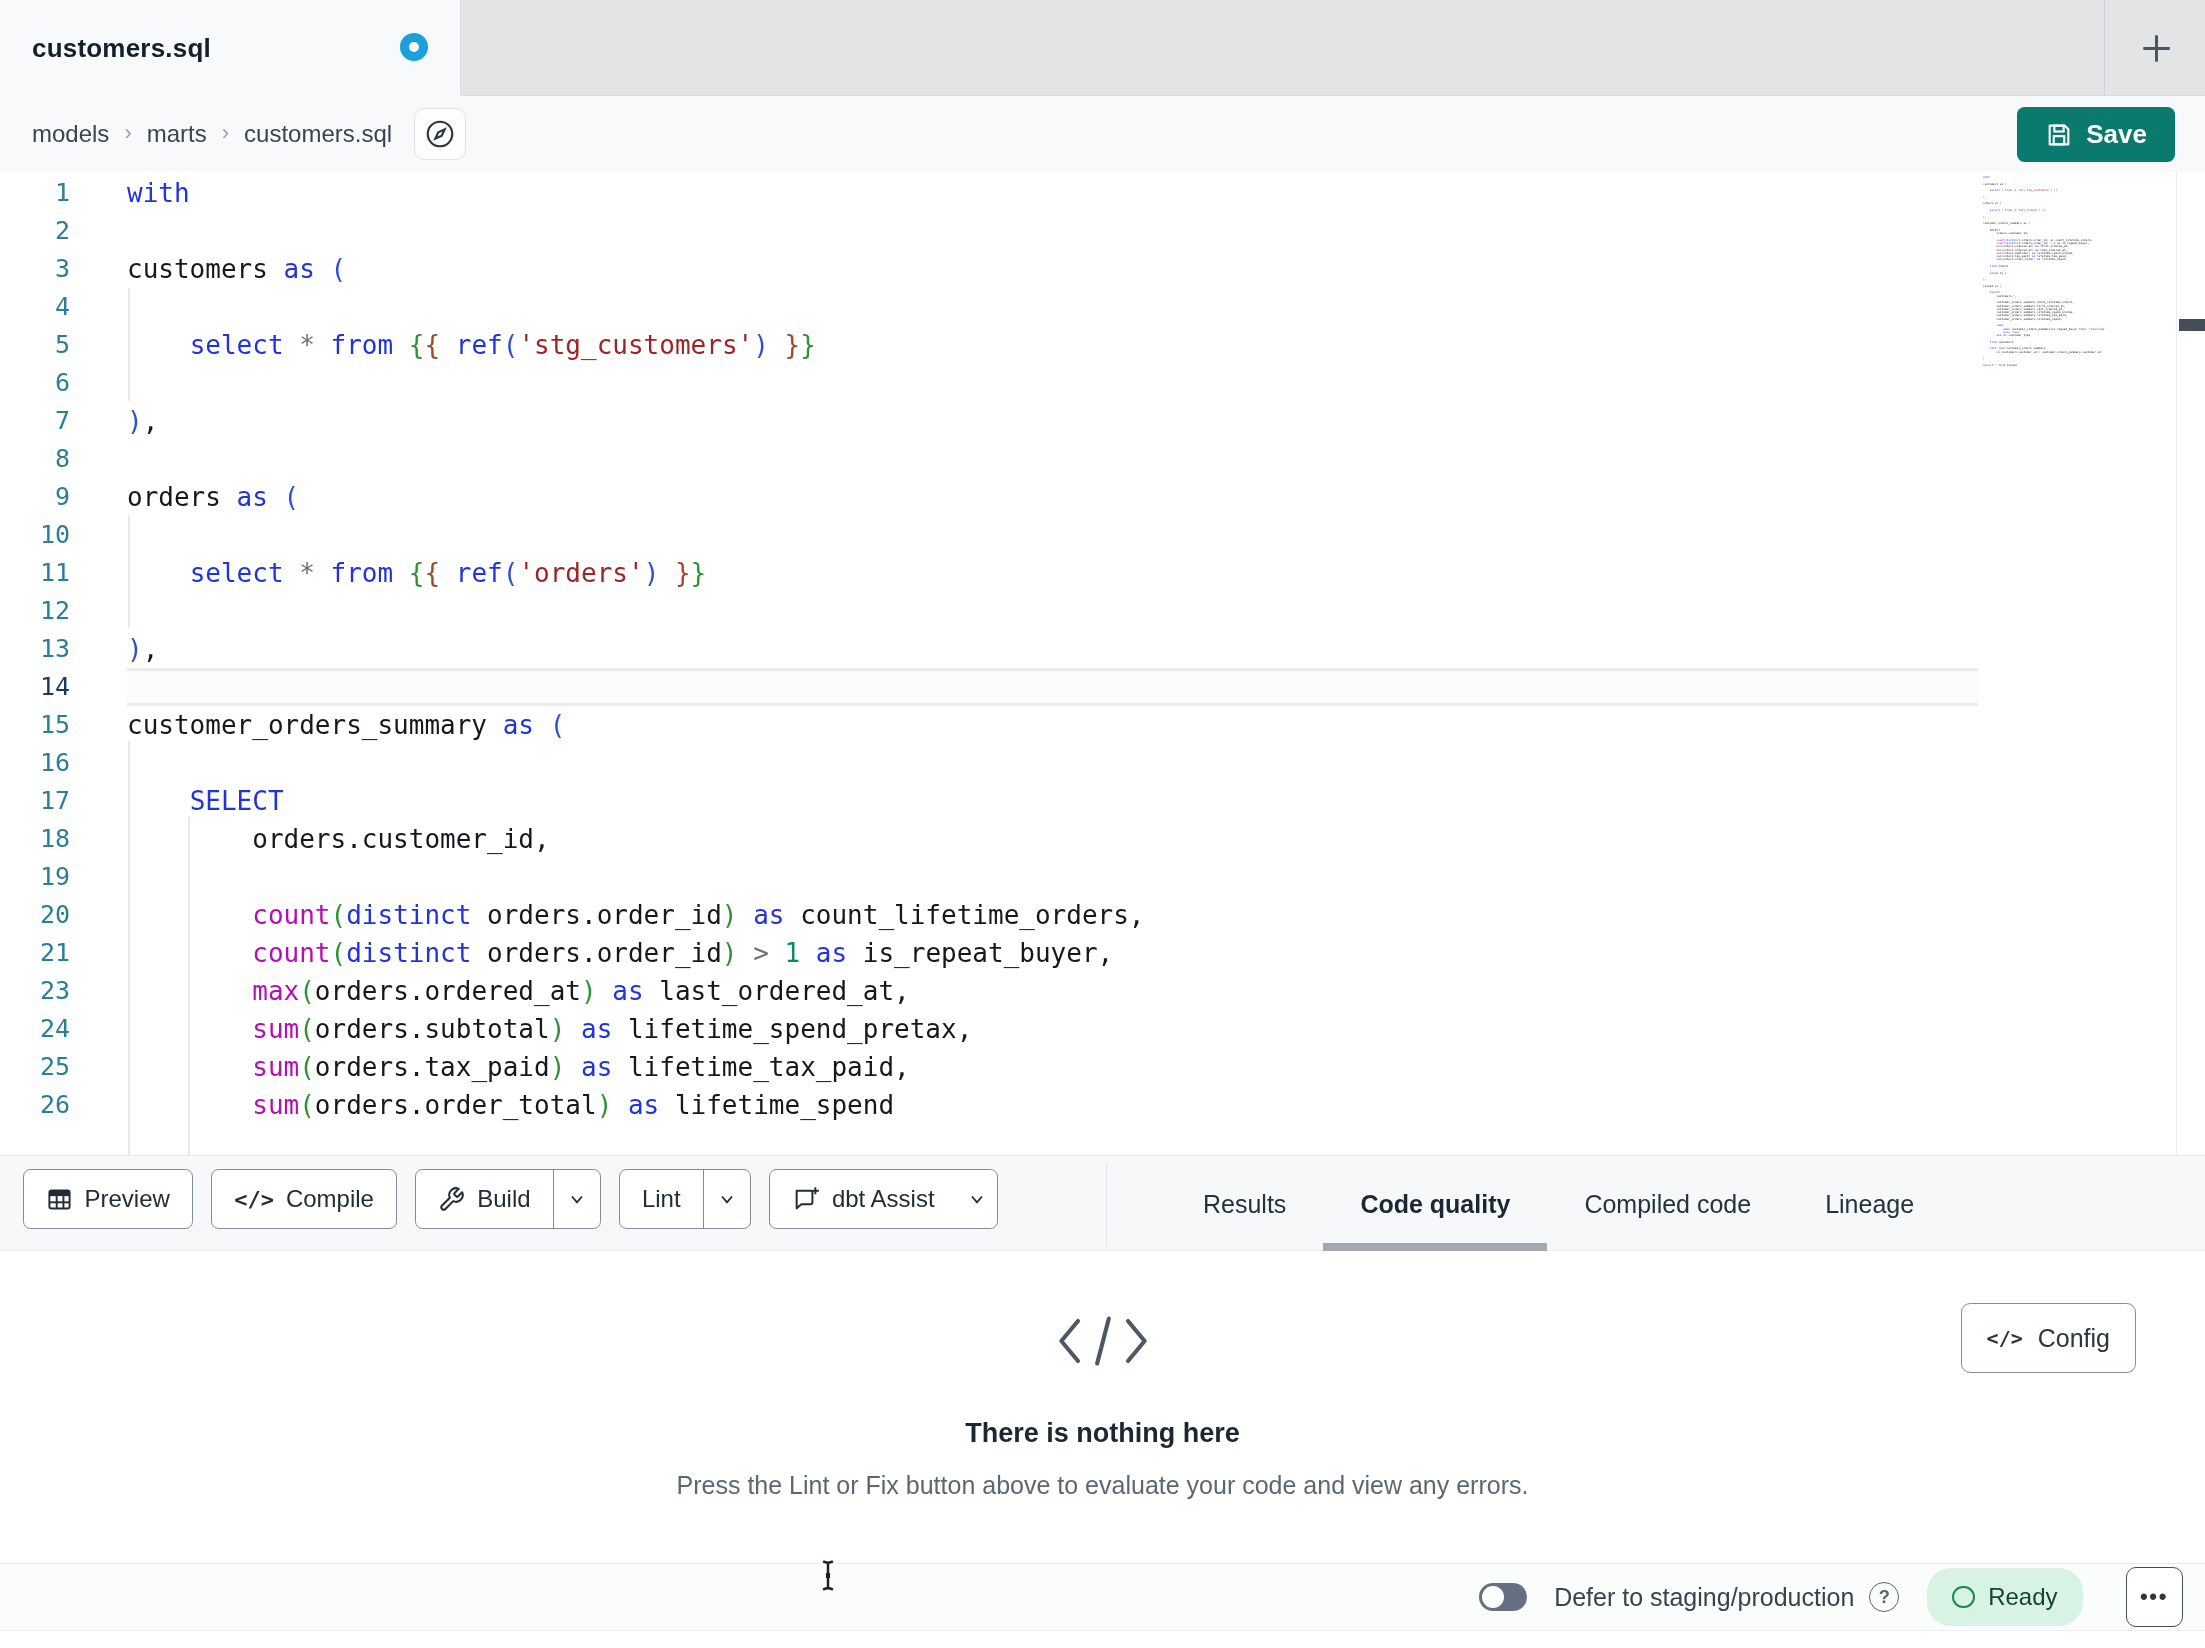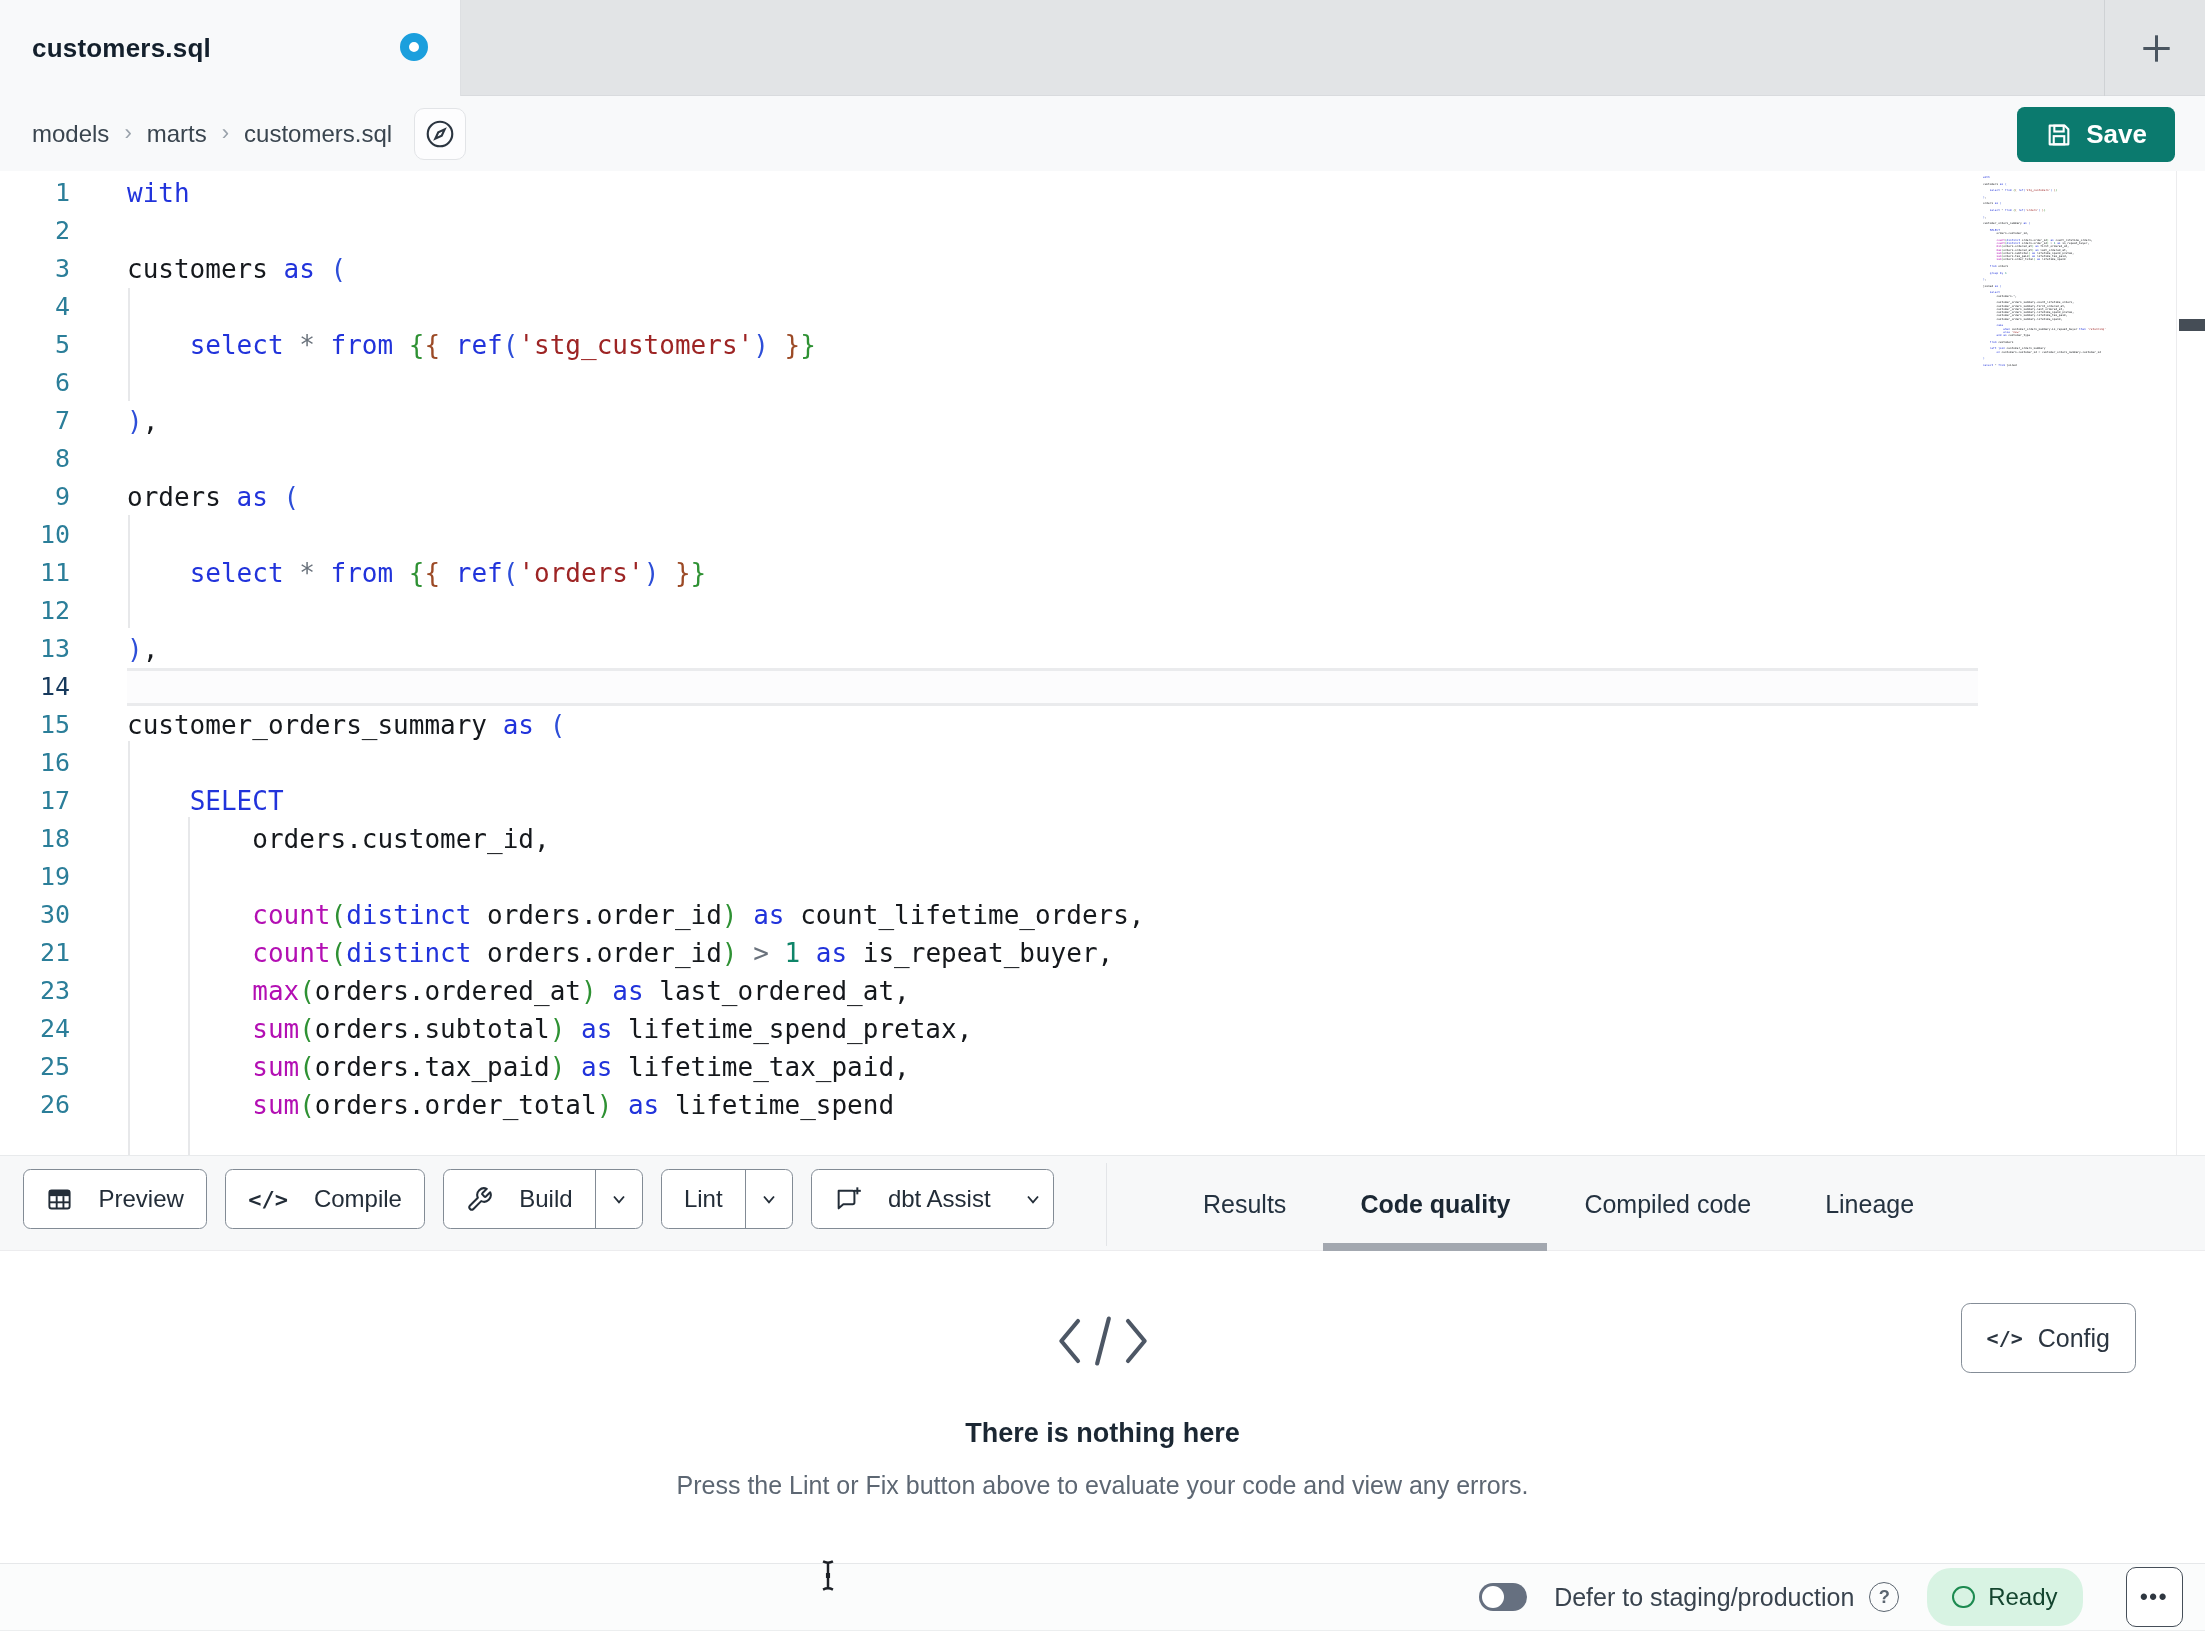--- a/index.html
+++ b/index.html
@@ -52,21 +52,21 @@
   .scrollbar{position:absolute;left:2176px;top:0;width:29px;height:984px;border-left:0.8px solid #ececee;}
   .scroll-thumb{position:absolute;left:1.7px;top:148px;width:26px;height:11.7px;background:#454d56;}
 
   
   .toolbar{position:absolute;left:0;top:1155px;width:2205px;height:96px;background:#f7f8f9;
        border-top:0.8px solid #e8eaec;border-bottom:0.8px solid #ececee;box-sizing:border-box;}
   .btn-group{position:absolute;left:22.5px;top:13.3px;display:flex;gap:18.3px;align-items:center;}
   .tbtn{display:flex;align-items:center;height:60px;background:#fff;border:1.7px solid #828b95;
        border-radius:7.5px;color:#232d38;font-size:24px;font-weight:500;box-sizing:border-box;
        font-family:inherit;padding:0;}
-  .tbtn .seg{display:flex;align-items:center;gap:26px;padding:0 22px;height:100%;}
+  .tbtn .seg{display:flex;align-items:center;gap:12px;padding:0 22px;height:100%;}
   .tbtn .chev-seg{display:flex;align-items:center;justify-content:center;width:47px;height:100%;
        border-left:1.7px solid #828b95;box-sizing:border-box;}
   .tbtn .chev-plain{display:flex;align-items:center;justify-content:center;width:40px;height:100%;}
   .tool-divider{position:absolute;left:1106px;top:6.7px;width:0.8px;height:83px;background:#e3e5e8;}
   .ptabs{position:absolute;left:1166px;top:0;height:96px;display:flex;}
   .ptab{position:relative;display:flex;align-items:center;padding:0 37px;font-size:25px;color:#243240;}
   .ptab.active{font-weight:600;color:#1b2733;}
   .ptab.active::after{content:"";position:absolute;left:0;right:0;bottom:0.8px;height:8.3px;background:#a3a8b0;}
 
   
@@ -162,21 +162,21 @@
         <div class="row"><span class="ln">10</span><span class="code"></span></div>
         <div class="row"><span class="ln">11</span><span class="code"><span class="tok-t">    </span><span class="tok-k">select</span><span class="tok-t"> </span><span class="tok-o">*</span><span class="tok-t"> </span><span class="tok-k">from</span><span class="tok-t"> </span><span class="tok-b2">{</span><span class="tok-b3">{</span><span class="tok-t"> </span><span class="tok-k">ref</span><span class="tok-b1">(</span><span class="tok-s">'orders'</span><span class="tok-b1">)</span><span class="tok-t"> </span><span class="tok-b3">}</span><span class="tok-b2">}</span></span></div>
         <div class="row"><span class="ln">12</span><span class="code"></span></div>
         <div class="row"><span class="ln">13</span><span class="code"><span class="tok-b1">)</span><span class="tok-t">,</span></span></div>
         <div class="row active"><span class="ln">14</span><span class="code"></span></div>
         <div class="row"><span class="ln">15</span><span class="code"><span class="tok-t">customer_orders_summary </span><span class="tok-k">as</span><span class="tok-t"> </span><span class="tok-b1">(</span></span></div>
         <div class="row"><span class="ln">16</span><span class="code"></span></div>
         <div class="row"><span class="ln">17</span><span class="code"><span class="tok-t">    </span><span class="tok-k">SELECT</span></span></div>
         <div class="row"><span class="ln">18</span><span class="code"><span class="tok-t">        orders.customer_id,</span></span></div>
         <div class="row"><span class="ln">19</span><span class="code"></span></div>
-        <div class="row"><span class="ln">30</span><span class="code"><span class="tok-t">        </span><span class="tok-f">count</span><span class="tok-b2">(</span><span class="tok-k">distinct</span><span class="tok-t"> orders.order_id</span><span class="tok-b2">)</span><span class="tok-t"> </span><span class="tok-k">as</span><span class="tok-t"> count_lifetime_orders,</span></span></div>
+        <div class="row"><span class="ln">20</span><span class="code"><span class="tok-t">        </span><span class="tok-f">count</span><span class="tok-b2">(</span><span class="tok-k">distinct</span><span class="tok-t"> orders.order_id</span><span class="tok-b2">)</span><span class="tok-t"> </span><span class="tok-k">as</span><span class="tok-t"> count_lifetime_orders,</span></span></div>
         <div class="row"><span class="ln">21</span><span class="code"><span class="tok-t">        </span><span class="tok-f">count</span><span class="tok-b2">(</span><span class="tok-k">distinct</span><span class="tok-t"> orders.order_id</span><span class="tok-b2">)</span><span class="tok-t"> </span><span class="tok-o">&gt;</span><span class="tok-t"> </span><span class="tok-n">1</span><span class="tok-t"> </span><span class="tok-k">as</span><span class="tok-t"> is_repeat_buyer,</span></span></div>
         <div class="row"><span class="ln">23</span><span class="code"><span class="tok-t">        </span><span class="tok-f">max</span><span class="tok-b2">(</span><span class="tok-t">orders.ordered_at</span><span class="tok-b2">)</span><span class="tok-t"> </span><span class="tok-k">as</span><span class="tok-t"> last_ordered_at,</span></span></div>
         <div class="row"><span class="ln">24</span><span class="code"><span class="tok-t">        </span><span class="tok-f">sum</span><span class="tok-b2">(</span><span class="tok-t">orders.subtotal</span><span class="tok-b2">)</span><span class="tok-t"> </span><span class="tok-k">as</span><span class="tok-t"> lifetime_spend_pretax,</span></span></div>
         <div class="row"><span class="ln">25</span><span class="code"><span class="tok-t">        </span><span class="tok-f">sum</span><span class="tok-b2">(</span><span class="tok-t">orders.tax_paid</span><span class="tok-b2">)</span><span class="tok-t"> </span><span class="tok-k">as</span><span class="tok-t"> lifetime_tax_paid,</span></span></div>
         <div class="row"><span class="ln">26</span><span class="code"><span class="tok-t">        </span><span class="tok-f">sum</span><span class="tok-b2">(</span><span class="tok-t">orders.order_total</span><span class="tok-b2">)</span><span class="tok-t"> </span><span class="tok-k">as</span><span class="tok-t"> lifetime_spend</span></span></div>
       </div>
     <div class="minimap" id="minimap">
         <div class="mm-line"><span class="tok-k">with</span></div>
         <div class="mm-line"></div>
         <div class="mm-line"><span class="tok-t">customers </span><span class="tok-k">as</span><span class="tok-t"> </span><span class="tok-b1">(</span></div>

